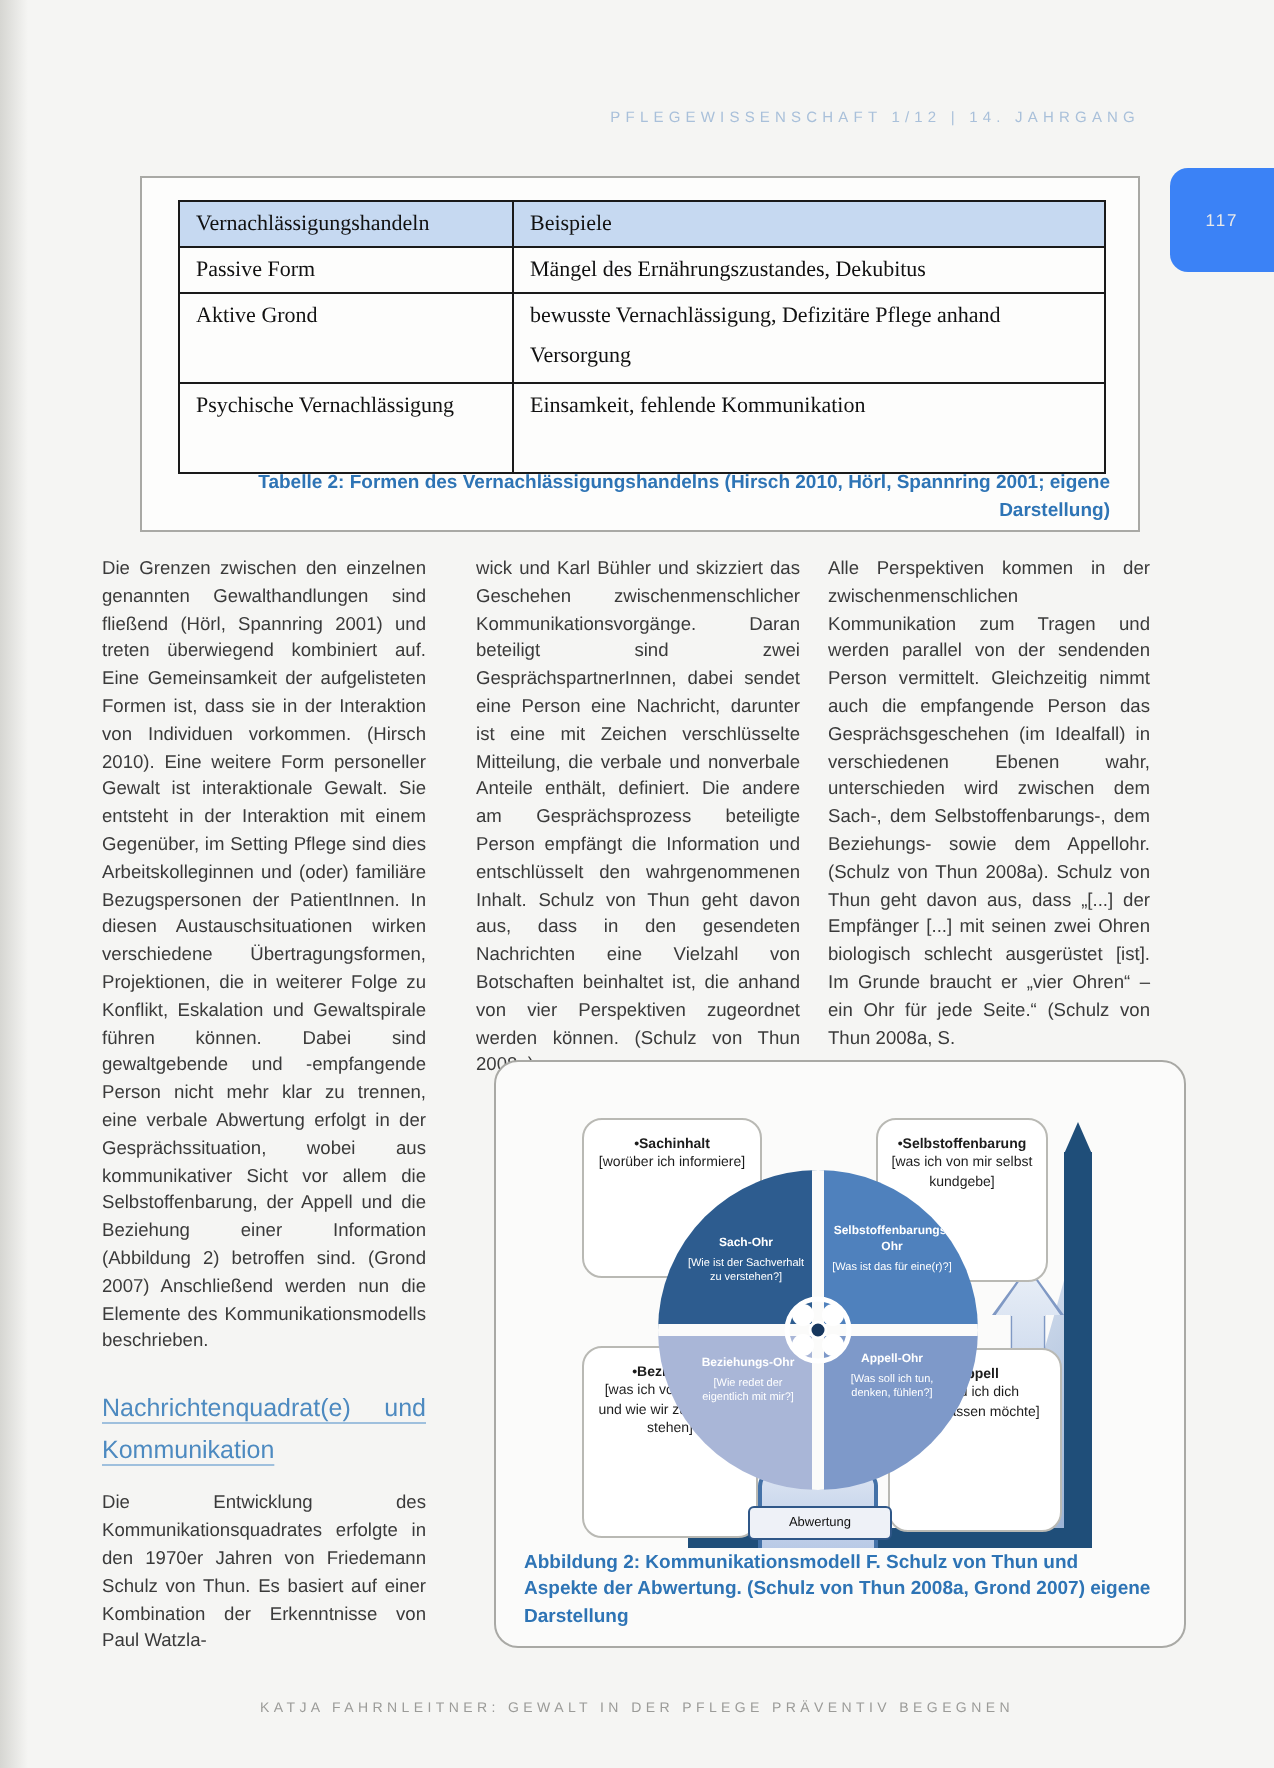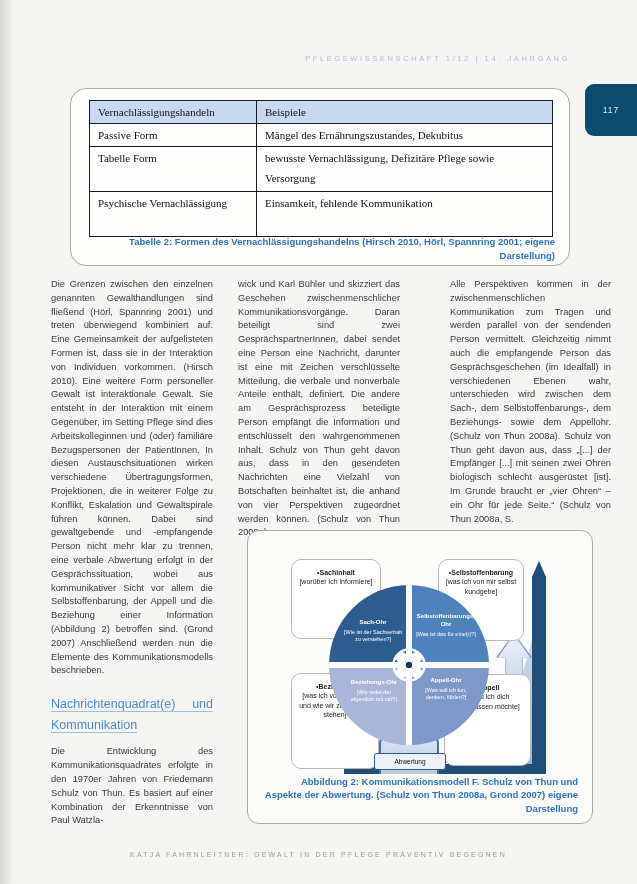--- a/index.html
+++ b/index.html
@@ -4,42 +4,42 @@
 <style>
   html,body{margin:0;padding:0;background:#e9e9e7;}
   .page{position:relative;width:637px;height:884px;background:#f5f5f3;overflow:hidden;
         font-family:"Liberation Sans",sans-serif;color:#2b2b2b;}
   .edge-shade{position:absolute;left:0;top:0;width:14px;height:100%;
         background:linear-gradient(90deg,#d6d6d2,rgba(245,245,243,0));}
 
   
   .journal-line{position:absolute;top:54px;right:67px;font-size:7.5px;letter-spacing:2.6px;
         color:#a9c0da;text-transform:uppercase;white-space:nowrap;}
-  .page-tab{position:absolute;top:84px;right:0;width:52px;height:52px;background:#0c4a6e;
+  .page-tab{position:absolute;top:84px;right:0;width:52px;height:52px;background:#3b82f6;
         border-radius:9px 0 0 9px;display:flex;align-items:center;justify-content:center;}
   .page-tab span{color:#e9e9e9;font-size:8.5px;letter-spacing:1px;}
 
   
   .table-panel{position:absolute;left:70px;top:88px;width:500px;height:178px;background:#fdfdfc;
-        border:1px solid #a9a9a5;border-radius:16px;box-sizing:border-box;}
+        border:1px solid #a9a9a5;border-radius:0;box-sizing:border-box;}
   table.neglect{position:absolute;left:18px;top:11px;width:464px;border-collapse:collapse;
         font-family:"Liberation Serif",serif;font-size:11px;color:#111;}
   table.neglect th, table.neglect td{border:1.5px solid #1a1a1a;padding:1px 8px;
         vertical-align:top;text-align:left;font-weight:normal;line-height:20px;}
   table.neglect thead th{background:#c6d9f1;height:20px;}
   table.neglect .c1{width:150px;}
   table.neglect tr.tall td{height:42px;}
   .table-caption{position:absolute;left:14px;right:14px;top:146px;text-align:right;
         color:#2e74b5;font-size:9.5px;font-weight:bold;line-height:1.45;}
 
   
   .col{position:absolute;top:278px;width:162px;font-size:9.3px;line-height:13.8px;
         text-align:justify;color:#3a3a3a;}
   .col p{margin:0;}
-  .col1{left:51px;} .col2{left:238px;} .col3{left:414px;width:161px;margin-left:36px;}
+  .col1{left:51px;} .col2{left:238px;} .col3{left:414px;width:161px;}
   .col h2{margin:16px 0 10px;font-size:12.5px;font-weight:normal;color:#4d8ac0;
         line-height:1.65;text-decoration:underline;
         text-decoration-color:#9fc0dd;text-underline-offset:3px;}
 
   
   .figure-panel{position:absolute;left:247px;top:530px;width:346px;height:294px;background:#fbfbfa;
         border:1px solid #a9a9a5;border-radius:12px;box-sizing:border-box;z-index:3;}
   .fig-area{position:absolute;inset:0;}
   .grad-tri{position:absolute;left:246px;top:60px;width:52px;height:183px;
         clip-path:polygon(100% 0,100% 100%,0 100%);
@@ -76,21 +76,21 @@
   .quad .qname{font-weight:bold;font-size:6px;display:block;margin-bottom:2px;}
   .quad .qdetail{font-size:5.5px;display:block;}
   .q-tl{left:12px;top:34px;width:64px;}
   .q-tr{left:86px;top:28px;width:62px;}
   .q-bl{left:16px;top:94px;width:58px;}
   .q-br{left:86px;top:92px;width:62px;}
   .hub{position:absolute;left:63px;top:63px;width:34px;height:34px;}
   .abw-box{position:absolute;left:126px;top:222px;width:70px;height:15px;background:#eef1f7;
         border:1px solid #2f5788;border-radius:3px;display:flex;align-items:center;
         justify-content:center;font-size:6.5px;color:#111;}
-  .fig-caption{position:absolute;left:14px;right:14px;bottom:8px;text-align:right;
+  .fig-caption{position:absolute;left:14px;right:14px;bottom:8px;text-align:left;
         color:#2e74b5;font-size:9.5px;font-weight:bold;line-height:1.4;}
 
   
   .running-footer{position:absolute;top:851px;left:0;width:100%;text-align:center;font-size:7px;
         letter-spacing:2.2px;color:#9b9b98;text-transform:uppercase;white-space:nowrap;}
 </style>
 </head>
 <body>
 
 <div class="page">
@@ -109,22 +109,22 @@
           <th class="c1">Vernachlässigungshandeln</th>
           <th>Beispiele</th>
         </tr>
       </thead>
       <tbody>
         <tr>
           <td>Passive Form</td>
           <td>Mängel des Ernährungszustandes, Dekubitus</td>
         </tr>
         <tr class="tall">
-          <td>Tabelle Form</td>
-          <td>bewusste Vernachlässigung, Defizitäre Pflege sowie Versorgung</td>
+          <td>Aktive Grond</td>
+          <td>bewusste Vernachlässigung, Defizitäre Pflege anhand Versorgung</td>
         </tr>
         <tr class="tall">
           <td>Psychische Vernachlässigung</td>
           <td>Einsamkeit, fehlende Kommunikation</td>
         </tr>
       </tbody>
     </table>
     <div class="table-caption">Tabelle 2: Formen des Vernachlässigungshandelns (Hirsch 2010, Hörl, Spannring 2001; eigene Darstellung)</div>
   </div>
 

